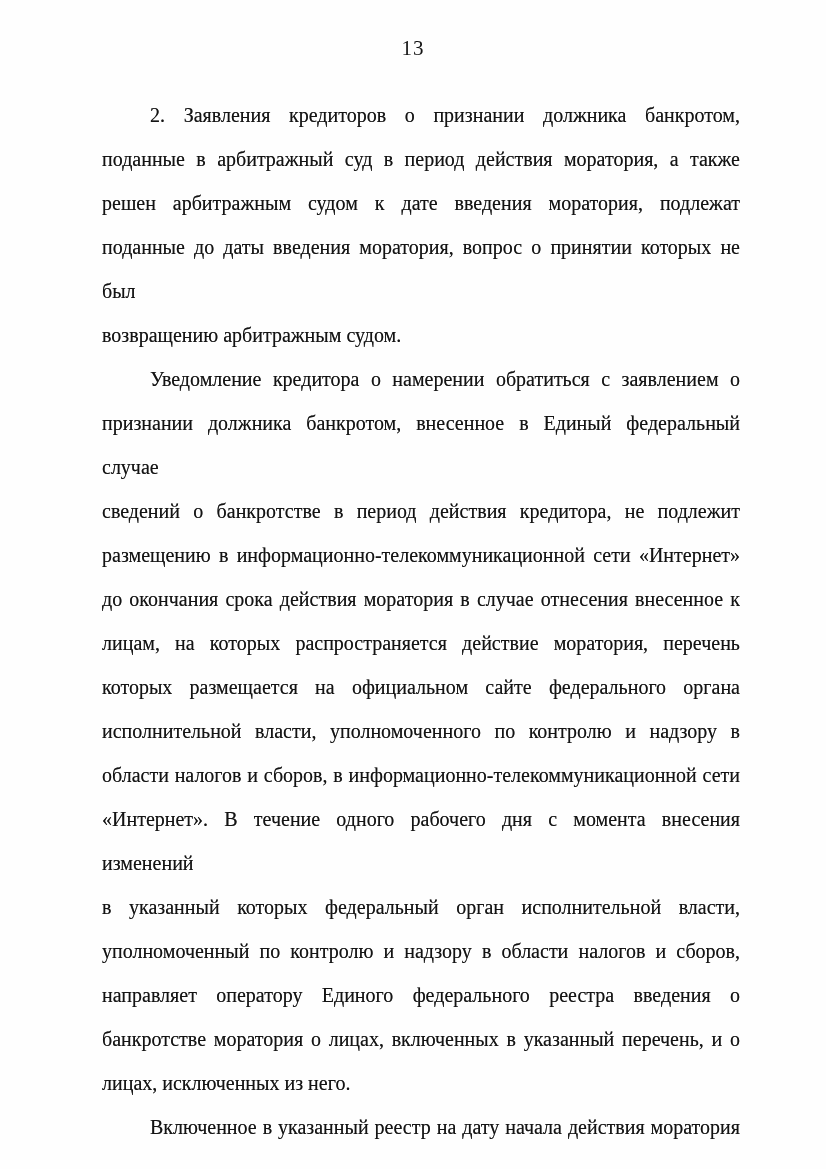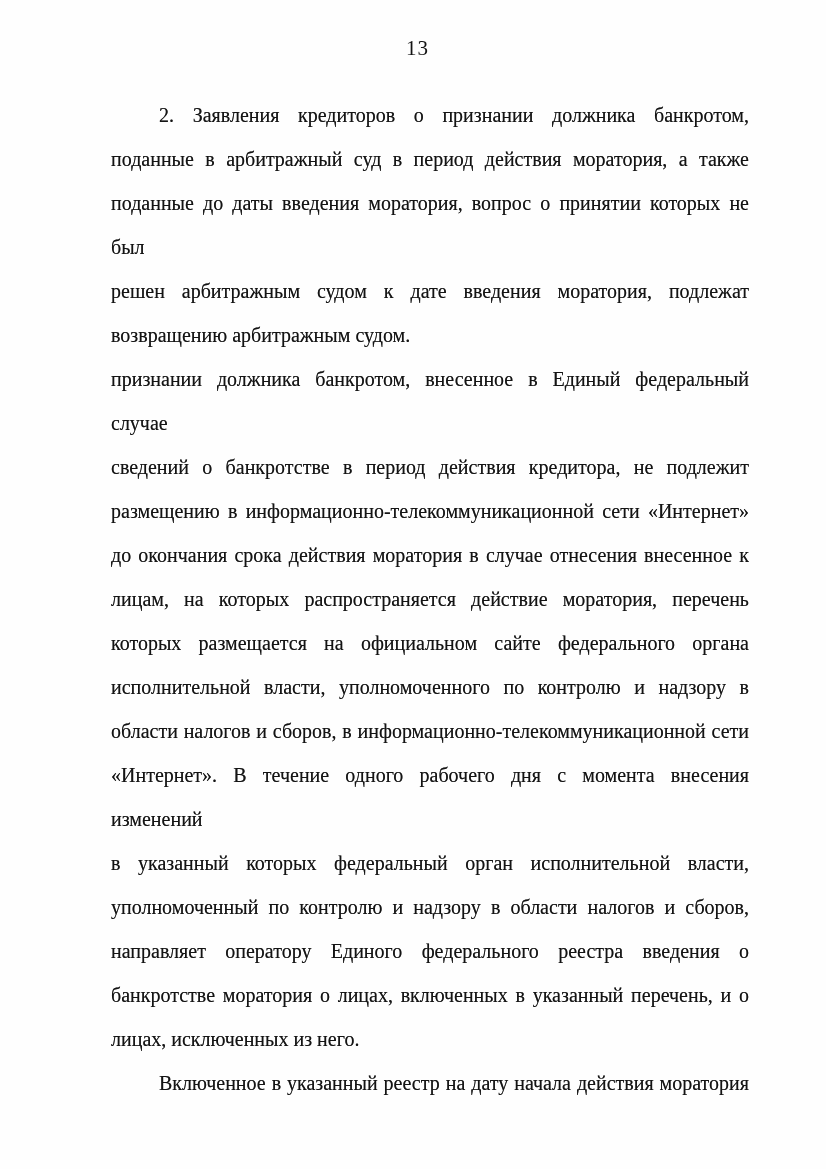--- a/index.html
+++ b/index.html
@@ -12,21 +12,20 @@
     height: 1169px;
     position: relative;
     background: var(--paper, #fefefe);
     font-family: "Liberation Serif", "DejaVu Serif", serif;
     color: var(--ink, #141414);
     overflow: hidden;
   }
   .page {
     position: absolute;
     inset: 0;
-    margin-left: 9px;
   }
   .page-number {
     position: absolute;
     top: 33px;
     left: 0;
     right: 0;
     text-align: center;
     font-size: 21px;
     line-height: 30px;
     letter-spacing: 1px;
@@ -58,25 +57,26 @@
 </style>
 </head>
 <body style="--ink: #141414; --paper: #fefefe;">
 
 <div class="page">
   <div class="page-number">13</div>
   <div class="doc-body">
       <div class="paragraph">
         <div class="line indent">2. Заявления кредиторов о признании должника банкротом,</div>
         <div class="line">поданные в арбитражный суд в период действия моратория, а также</div>
+        <div class="line">решен арбитражным судом к дате введения моратория, подлежат</div>
         <div class="line">поданные до даты введения моратория, вопрос о принятии которых не был</div>
-        <div class="line">решен арбитражным судом к дате введения моратория, подлежат</div>
         <div class="line flush">возвращению арбитражным судом.</div>
       </div>
       <div class="paragraph">
+        <div class="line indent">Уведомление кредитора о намерении обратиться с заявлением о</div>
         <div class="line">признании должника банкротом, внесенное в Единый федеральный случае</div>
         <div class="line">сведений о банкротстве в период действия кредитора, не подлежит</div>
         <div class="line">размещению в информационно-телекоммуникационной сети «Интернет»</div>
         <div class="line">до окончания срока действия моратория в случае отнесения внесенное к</div>
         <div class="line">лицам, на которых распространяется действие моратория, перечень</div>
         <div class="line">которых размещается на официальном сайте федерального органа</div>
         <div class="line">исполнительной власти, уполномоченного по контролю и надзору в</div>
         <div class="line">области налогов и сборов, в информационно-телекоммуникационной сети</div>
         <div class="line">«Интернет». В течение одного рабочего дня с момента внесения изменений</div>
         <div class="line">в указанный которых федеральный орган исполнительной власти,</div>

